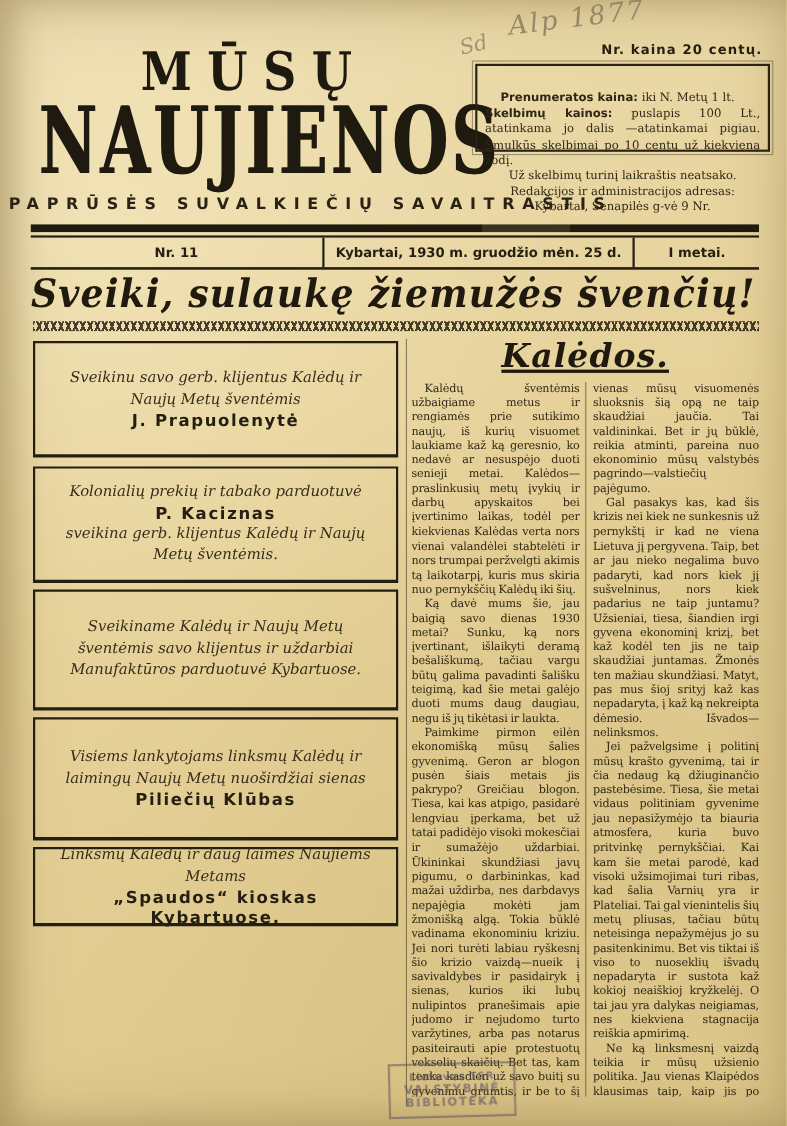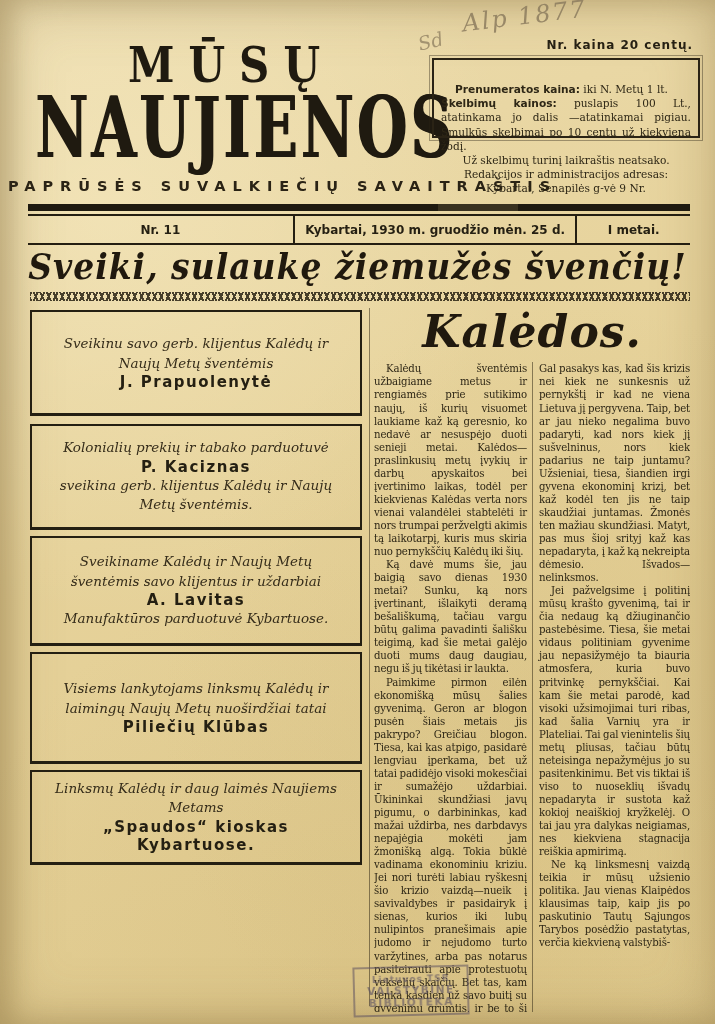--- a/index.html
+++ b/index.html
@@ -81,27 +81,27 @@
     display:flex;flex-direction:column;justify-content:center;gap:0;
     padding:8px 16px;text-align:center;color:#352c1a;}
   .ad-pre,.ad-post{font-family:"DejaVu Serif",serif;font-style:italic;font-size:13.5px;line-height:1.45;}
   .ad-name{font-family:"DejaVu Sans",sans-serif;font-weight:bold;font-size:15px;
     letter-spacing:1.5px;color:#241f12;}
   .ad-1{height:106px;margin-bottom:8px;}
   .ad-2{height:106px;margin-bottom:6px;}
   .ad-3{height:110px;margin-bottom:6px;}
   .ad-4{height:112px;margin-bottom:6px;}
   .ad-5{height:106px;margin-bottom:6px;}
-  .ad-6{height:95px;justify-content:flex-end;}
+  .ad-6{height:72px;}
 
   
   .article{position:absolute;left:344px;top:0;width:316px;height:700px;}
   .article-title{text-align:center;font-family:"DejaVu Serif",serif;font-weight:bold;
-    font-style:italic;font-size:44px;color:#20190e;line-height:1.1;margin:0 0 6px 0;
-    letter-spacing:1px;}
+    font-style:italic;font-size:30px;color:#20190e;line-height:1.1;margin:0 0 6px 0;
+    letter-spacing:1px;text-decoration:underline;}
   .cols{display:flex;height:650px;overflow:hidden;}
   .col{width:50%;box-sizing:border-box;color:#2e2716;
     font-size:10.2px;line-height:1.28;text-align:justify;
     letter-spacing:-0.15px;word-spacing:-0.5px;}
   .col p{margin:0;text-indent:12px;}
   .col-1{padding-right:5px;}
   .col-2{border-left:1px solid rgba(55,45,25,.55);padding-left:6px;}
   .col-2 p:first-child{text-indent:0;}
 
   
@@ -158,42 +158,42 @@
         <div class="ad-pre">Sveikinu savo gerb. klijentus  Kalėdų ir Naujų Metų šventėmis</div>
         <div class="ad-name">J. Prapuolenytė</div>
       </div>
       <div class="ad-box ad-2">
         <div class="ad-pre">Kolonialių prekių ir tabako  parduotuvė</div>
         <div class="ad-name">P. Kaciznas</div>
         <div class="ad-post">sveikina gerb. klijentus Kalėdų ir Naujų Metų šventėmis.</div>
       </div>
       <div class="ad-box ad-3">
         <div class="ad-pre">Sveikiname Kalėdų ir Naujų Metų šventėmis savo klijentus ir uždarbiai</div>
-        <div class="ad-name">A. Lavitas</div>
         <div class="ad-post ad-post-italic">Manufaktūros parduotuvė Kybartuose.</div>
       </div>
       <div class="ad-box ad-4">
-        <div class="ad-pre">Visiems lankytojams linksmų Kalėdų ir laimingų Naujų Metų nuoširdžiai tatai</div>
+        <div class="ad-pre">Visiems lankytojams linksmų Kalėdų ir laimingų Naujų Metų nuoširdžiai sienas</div>
         <div class="ad-name">Piliečių Klūbas</div>
       </div>
       <div class="ad-box ad-6">
         <div class="ad-pre">Linksmų Kalėdų ir daug  laimės  Naujiems Metams</div>
         <div class="ad-name">„Spaudos“ kioskas Kybartuose.</div>
       </div>
     </div>
 
     <div class="article">
       <div class="article-title">Kalėdos.</div>
       <div class="cols">
         <div class="col col-1">
             <p>Kalėdų šventėmis užbaigiame metus ir rengiamės prie sutikimo naujų, iš kurių visuomet laukiame kaž ką geresnio, ko nedavė ar nesuspėjo duoti senieji metai. Kalėdos—praslinkusių metų įvykių ir darbų apyskaitos bei įvertinimo laikas, todėl per kiekvienas Kalėdas verta nors vienai valandėlei stabtelėti ir nors trumpai peržvelgti akimis tą laikotarpį, kuris mus skiria nuo pernykščių Kalėdų iki šių.</p>
             <p>Ką davė mums šie, jau baigią savo dienas 1930 metai? Sunku, ką nors įvertinant, išlaikyti deramą bešališkumą, tačiau vargu būtų galima pavadinti šališku teigimą, kad šie metai galėjo duoti mums daug daugiau, negu iš jų tikėtasi ir laukta.</p>
             <p>Paimkime pirmon eilėn ekonomišką mūsų šalies gyvenimą. Geron ar blogon pusėn šiais metais jis pakrypo? Greičiau blogon. Tiesa, kai kas atpigo, pasidarė lengviau įperkama, bet už tatai padidėjo visoki mokesčiai ir sumažėjo uždarbiai. Ūkininkai skundžiasi javų pigumu, o darbininkas, kad mažai uždirba, nes darbdavys nepajėgia mokėti jam žmonišką algą. Tokia būklė vadinama ekonominiu kriziu. Jei nori turėti labiau ryškesnį šio krizio vaizdą—nueik į savivaldybes ir pasidairyk į sienas, kurios iki lubų nulipintos pranešimais apie judomo ir nejudomo turto varžytines, arba pas notarus pasiteirauti apie protestuotų vekselių skaičių. Bet tas, kam tenka kasdien už savo buitį su gyvenimu grumtis, ir be to šį krizį gerai žino ir jaučia. Tiek ūkininkas, naujakurys, tiek darbininkas. Gal tik</p>
           </div>
         <div class="col col-2">
+            <p>vienas mūsų visuomenės sluoksnis šią opą ne taip skaudžiai jaučia. Tai valdininkai. Bet ir jų būklė, reikia atminti, pareina nuo ekonominio mūsų valstybės pagrindo—valstiečių pajėgumo.</p>
             <p>Gal pasakys kas, kad šis krizis nei kiek ne sunkesnis už pernykštį ir kad ne viena Lietuva jį pergyvena. Taip, bet ar jau nieko negalima buvo padaryti, kad nors kiek jį sušvelninus, nors kiek padarius ne taip juntamu? Užsieniai, tiesa, šiandien irgi gyvena ekonominį krizį, bet kaž kodėl ten jis ne taip skaudžiai juntamas. Žmonės ten mažiau skundžiasi. Matyt, pas mus šioj srityj kaž kas nepadaryta, į kaž ką nekreipta dėmesio. Išvados—nelinksmos.</p>
             <p>Jei pažvelgsime į politinį mūsų krašto gyvenimą, tai ir čia nedaug ką džiuginančio pastebėsime. Tiesa, šie metai vidaus politiniam gyvenime jau nepasižymėjo ta biauria atmosfera, kuria buvo pritvinkę pernykščiai. Kai kam šie metai parodė, kad visoki užsimojimai turi ribas, kad šalia Varnių yra ir Plateliai. Tai gal vienintelis šių metų pliusas, tačiau būtų neteisinga nepažymėjus jo su pasitenkinimu. Bet vis tiktai iš viso to nuoseklių išvadų nepadaryta ir sustota kaž kokioj neaiškioj kryžkelėj. O tai jau yra dalykas neigiamas, nes kiekviena stagnacija reiškia apmirimą.</p>
             <p>Ne ką linksmesnį vaizdą teikia ir mūsų užsienio politika. Jau vienas Klaipėdos klausimas taip, kaip jis po paskutinio Tautų Sąjungos Tarybos posėdžio pastatytas, verčia kiekvieną valstybiš-</p>
           </div>
       </div>
     </div>
   </div>
 
   <div class="stamp">
     <div class="stamp-l1">Lietuvos TSR</div>

